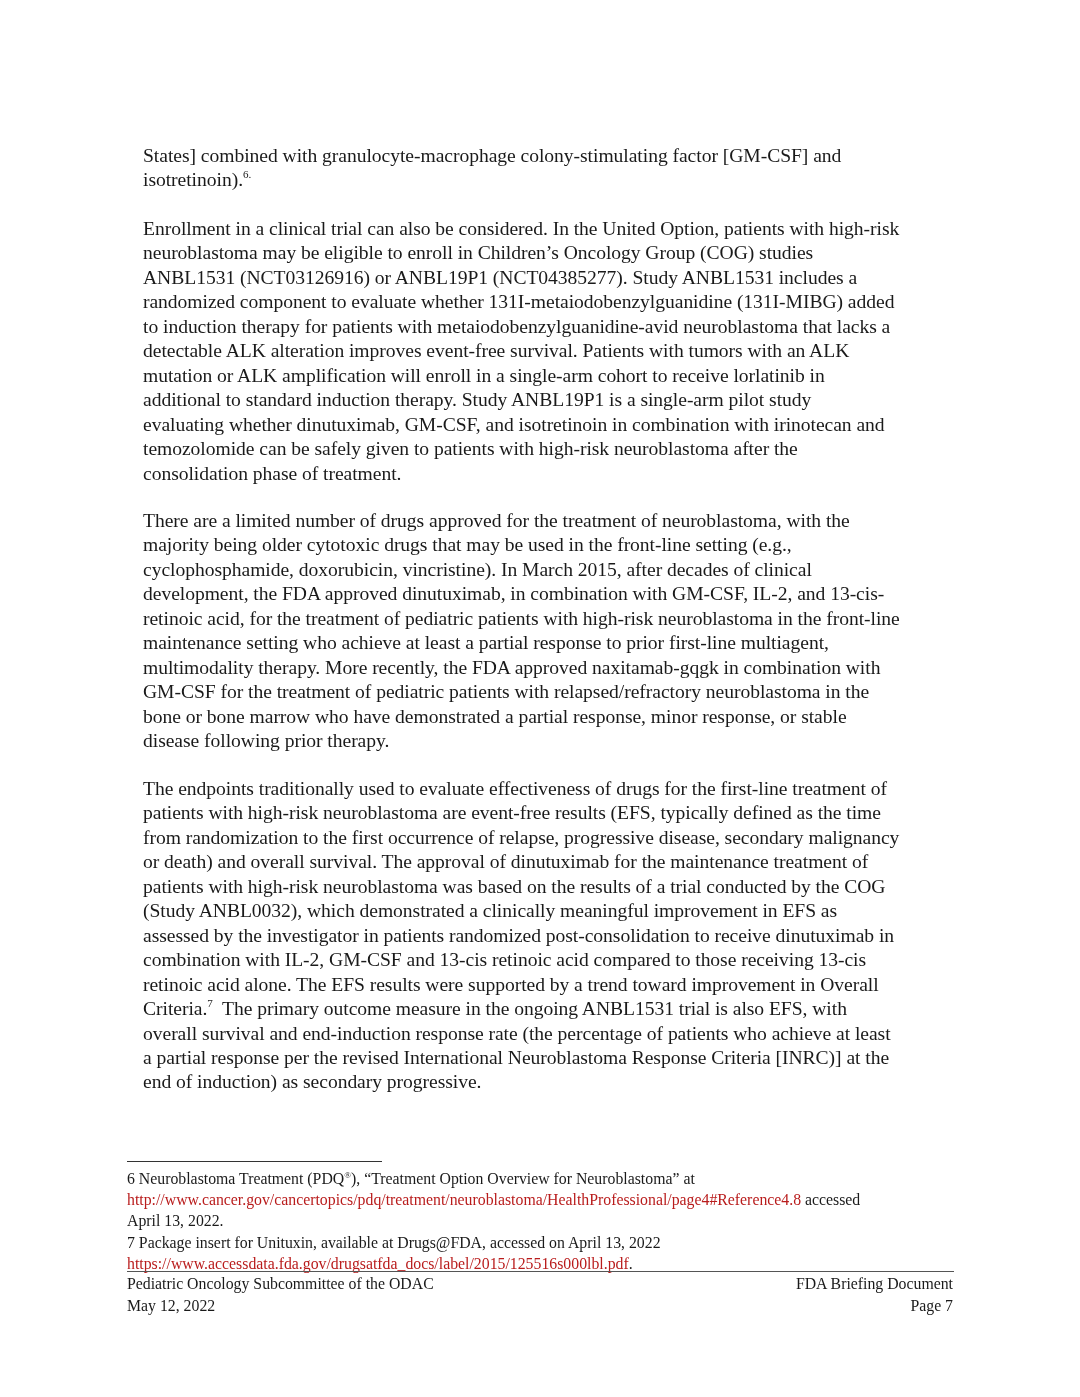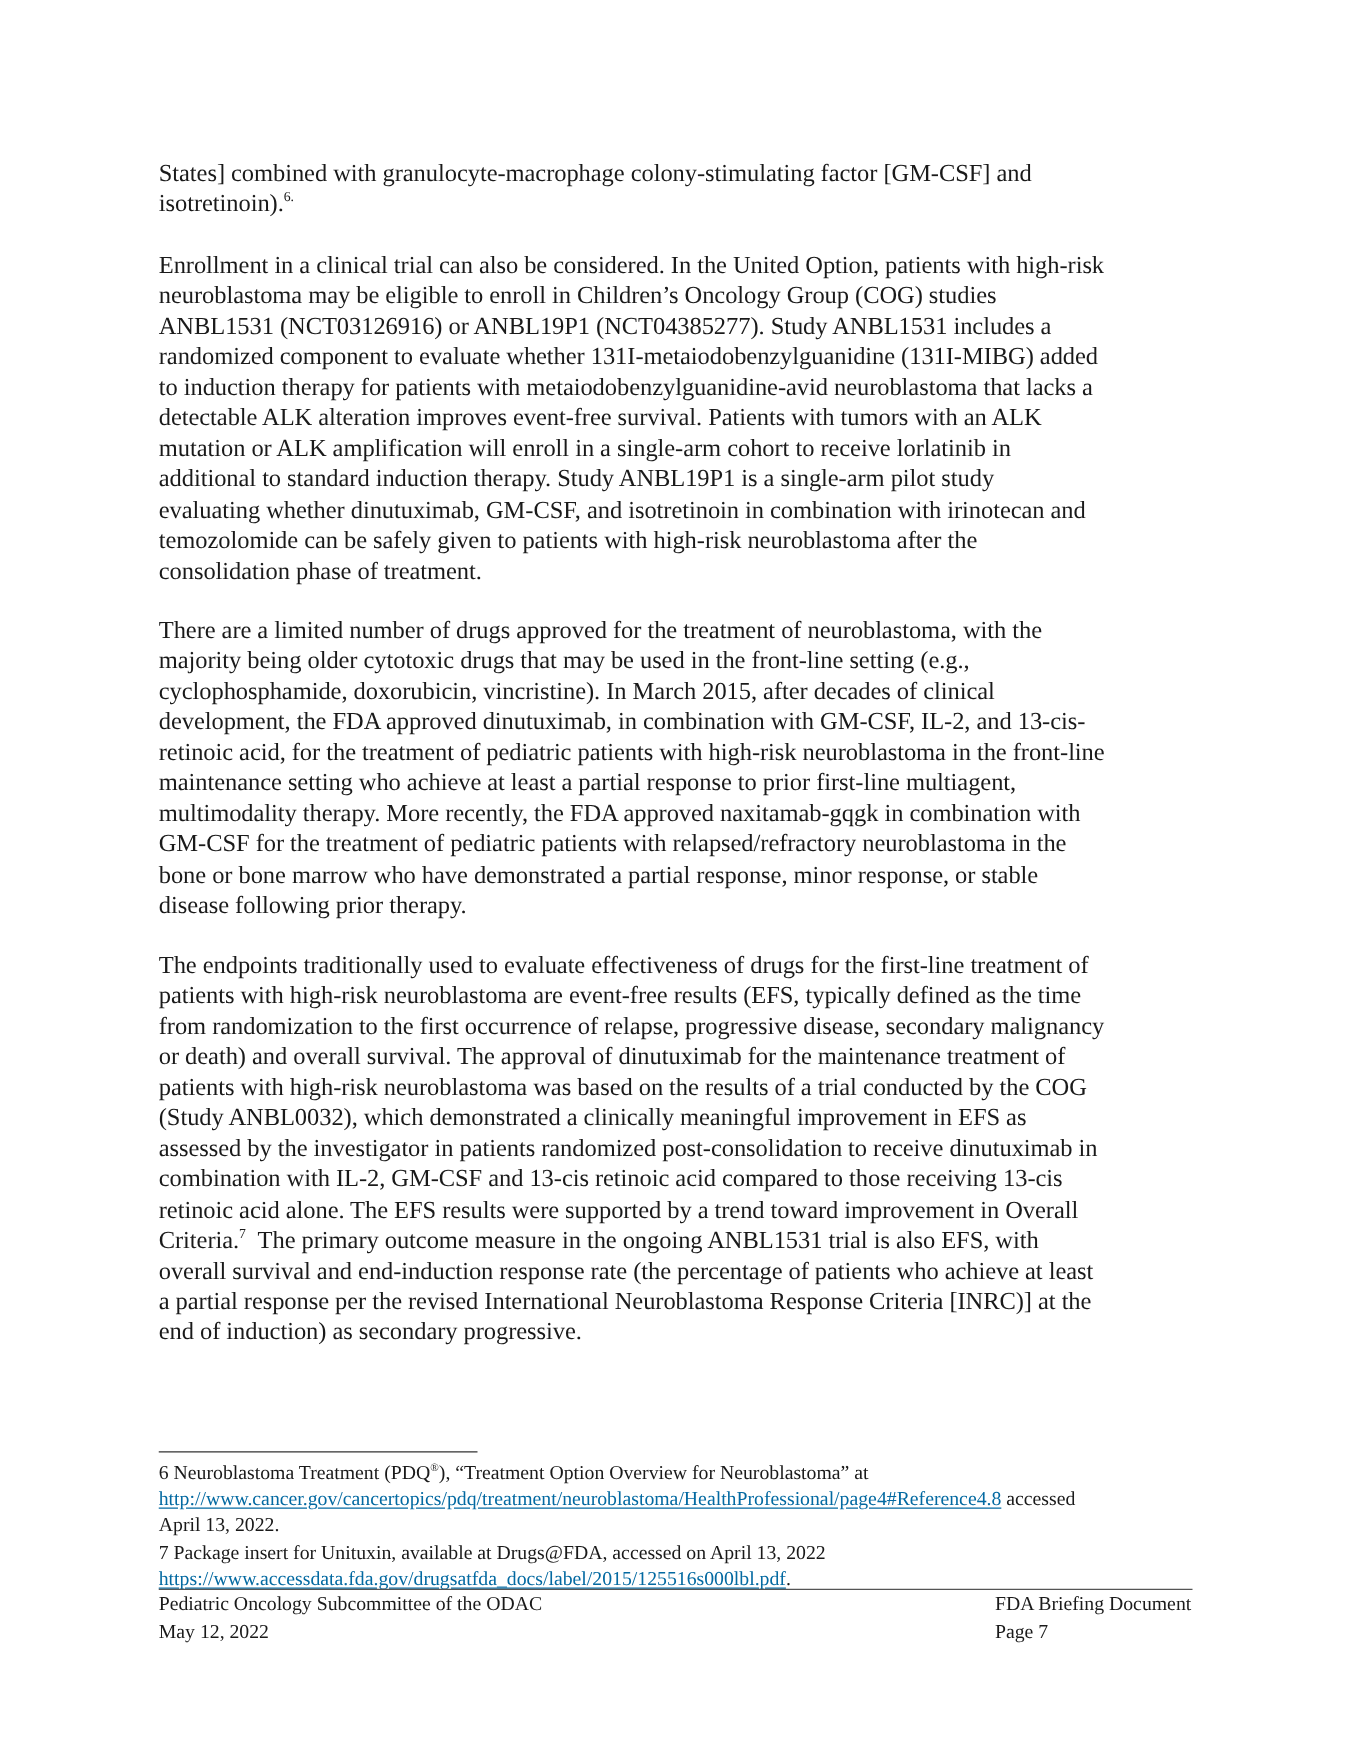--- a/index.html
+++ b/index.html
@@ -23,21 +23,21 @@
   }
   .body-text {
     position: absolute;
     left: 127px;
     width: 830px;
     font-size: 19.6px;
     line-height: 24.45px;
     letter-spacing: -0.05px;
   }
   .para {
-    margin: 0;
+    margin: 16px;
     white-space: normal;
   }
   .line {
     display: block;
     white-space: nowrap;
   }
   sup {
     font-size: 11px;
     line-height: 0;
     vertical-align: 0;
@@ -65,42 +65,41 @@
     font-size: 15.8px;
     line-height: 21.2px;
     color: #1a1a1a;
   }
   .footnotes .line { white-space: nowrap; }
   .footnotes sup {
     font-size: 9px;
     top: -6px;
   }
   a.link {
-    color: #0369a1;
-    text-decoration: underline;
+    color: #b91c1c;
     text-underline-offset: 2px;
   }
   .footer-rule {
     position: absolute;
     left: 127px;
     top: 1271px;
     width: 827px;
     height: 0;
     border-top: 1.5px solid #555;
   }
   .footer {
     position: absolute;
     left: 127px;
     top: 1273px;
     width: 826px;
     font-size: 15.8px;
     line-height: 21.5px;
   }
   .footer-left { position: absolute; left: 0; top: 0; }
-  .footer-right { position: absolute; right: 0; top: 0; text-align: left; }
+  .footer-right { position: absolute; right: 0; top: 0; text-align: right; }
 </style>
 </head>
 <body>
 
 <div class="page">
 
   <div class="body-text p1">
     <p class="para">
       <span class="line">States] combined with granulocyte-macrophage colony-stimulating factor [GM-CSF] and</span>
       <span class="line"><span>isotretinoin).</span><sup>6.</sup></span>

